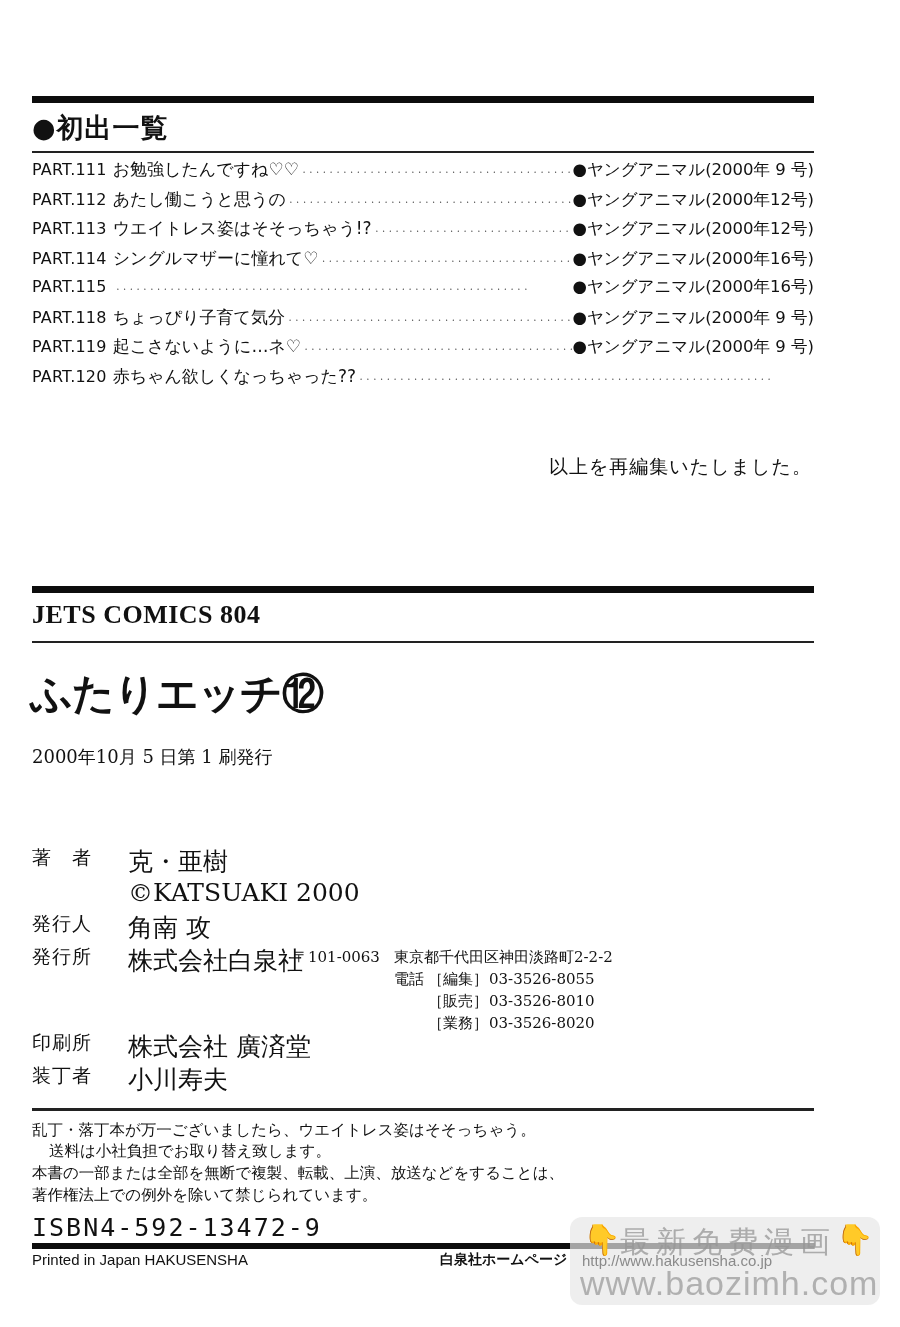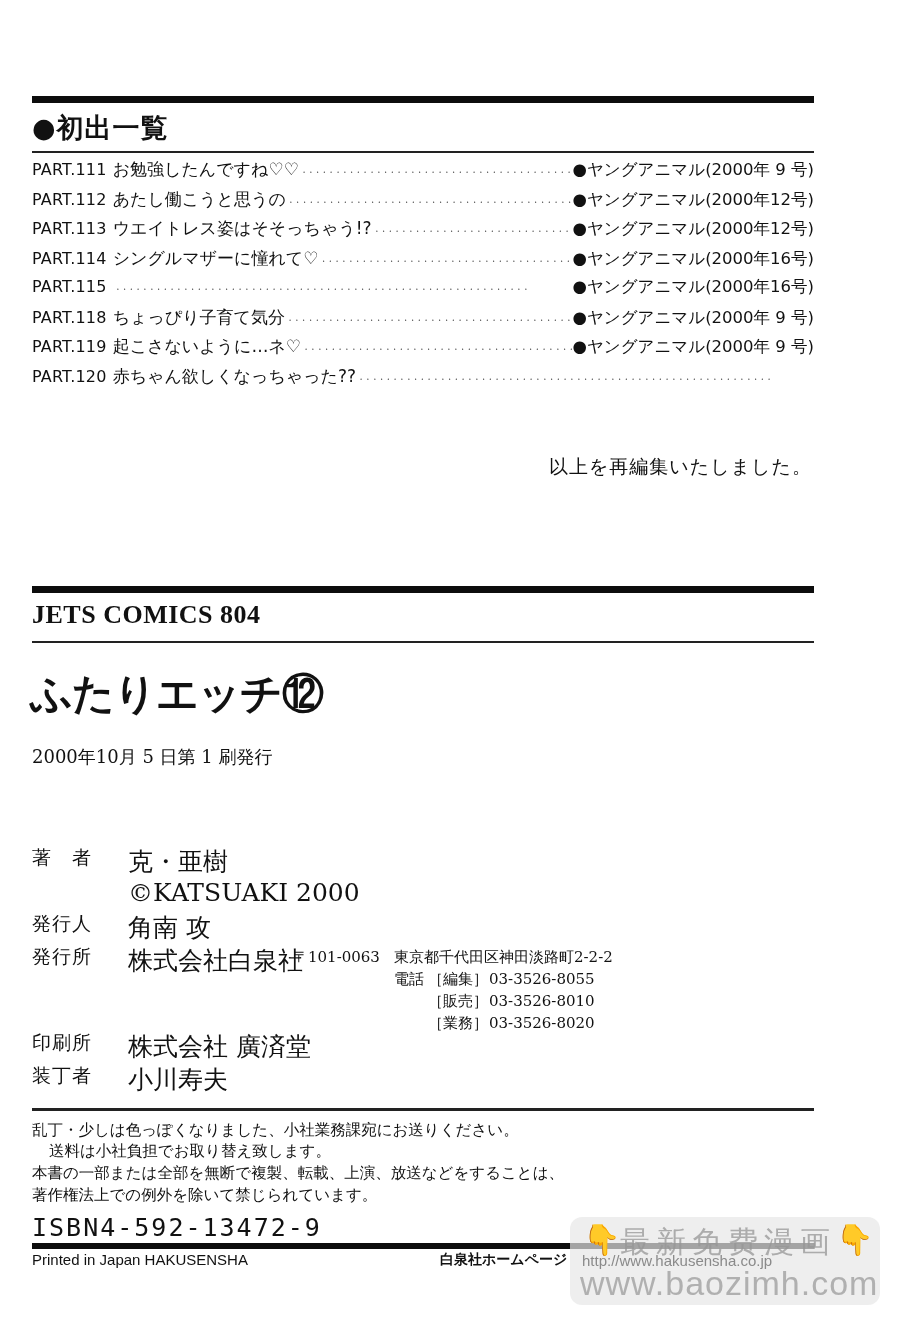--- a/index.html
+++ b/index.html
@@ -113,21 +113,21 @@
 <div class="small-serif" style="left:489px; top:992px;">03-3526-8010</div>
 <div class="small-serif" style="left:428px; top:1014px;">［業務］</div>
 <div class="small-serif" style="left:489px; top:1014px;">03-3526-8020</div>
 
 <div class="credit-label" style="top:1030px;">印刷所</div>
 <div class="credit-value" style="top:1030px;">株式会社 廣済堂</div>
 <div class="credit-label" style="top:1063px;">装丁者</div>
 <div class="credit-value" style="top:1063px;">小川寿夫</div>
 
 <div class="bar-thin" style="top:1108px; height:3px;"></div>
-<div class="notice" style="top:1120px;">乱丁・少しは色っぽくなりました、小社業務課宛にお送りください。</div>
+<div class="notice" style="top:1120px;">乱丁・落丁本が万一ございましたら、ウエイトレス姿はそそっちゃう。</div>
 <div class="notice" style="top:1141px;margin-left:17px;">送料は小社負担でお取り替え致します。</div>
 <div class="notice" style="top:1163px;">本書の一部または全部を無断で複製、転載、上演、放送などをすることは、</div>
 <div class="notice" style="top:1185px;">著作権法上での例外を除いて禁じられています。</div>
 
 <div class="abs isbn">ISBN4-592-13472-9</div>
 <div class="bar-thick" style="top:1243px; height:6px;"></div>
 <div class="abs printed">Printed in Japan HAKUSENSHA</div>
 <div class="abs homepage">白泉社ホームページ</div>
 
 <div class="wm-box"></div>

